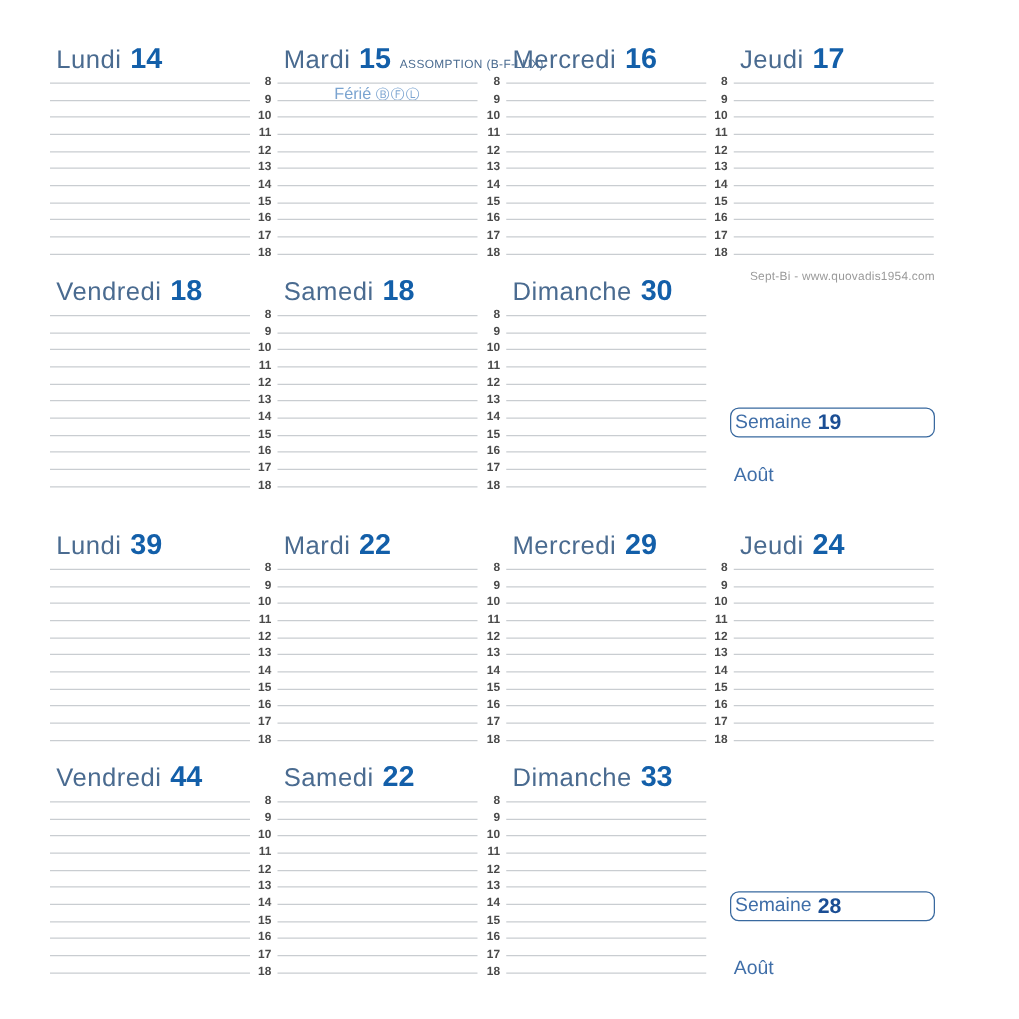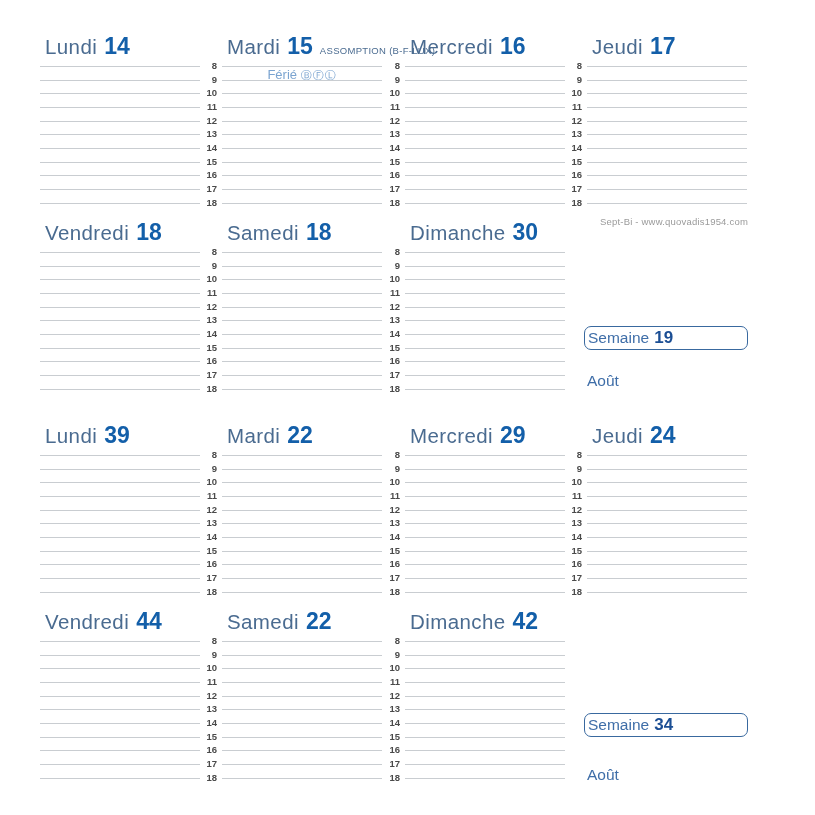--- a/index.html
+++ b/index.html
@@ -33,21 +33,21 @@
   <div class="brand">Sept-Bi - www.quovadis1954.com</div>
 
   <div class="week-box" style="top:326px;">
     <span class="week-label">Semaine</span>
     <span class="week-num">19</span>
   </div>
   <div class="month" style="top:372px;">Août</div>
 
   <div class="week-box" style="top:713px;">
     <span class="week-label">Semaine</span>
-    <span class="week-num">34</span>
+    <span class="week-num">28</span>
   </div>
   <div class="month" style="top:766px;">Août</div>
 
 <div class="day" style="left: 40px; top: 33px;">
     <div class="day-header">
       <span class="day-name">Lundi</span>
       <span class="day-number">14</span>
 
     </div>
 
@@ -389,21 +389,21 @@
       <div class="rule" style="top: 142.2px;"></div>
       <span class="hour" style="top: 136.2px;">16</span>
       <div class="rule" style="top: 155.85px;"></div>
       <span class="hour" style="top: 149.85px;">17</span>
       <div class="rule" style="top: 169.5px;"></div>
       <span class="hour" style="top: 163.5px;">18</span>
     </div>
     <div class="day" style="left: 405px; top: 608px;">
     <div class="day-header">
       <span class="day-name">Dimanche</span>
-      <span class="day-number">42</span>
+      <span class="day-number">33</span>
 
     </div>
 
   <div class="rule" style="top: 33px;"></div>
       <span class="hour" style="top: 27px;">8</span>
       <div class="rule" style="top: 46.65px;"></div>
       <span class="hour" style="top: 40.65px;">9</span>
       <div class="rule" style="top: 60.3px;"></div>
       <span class="hour" style="top: 54.3px;">10</span>
       <div class="rule" style="top: 73.95px;"></div>

